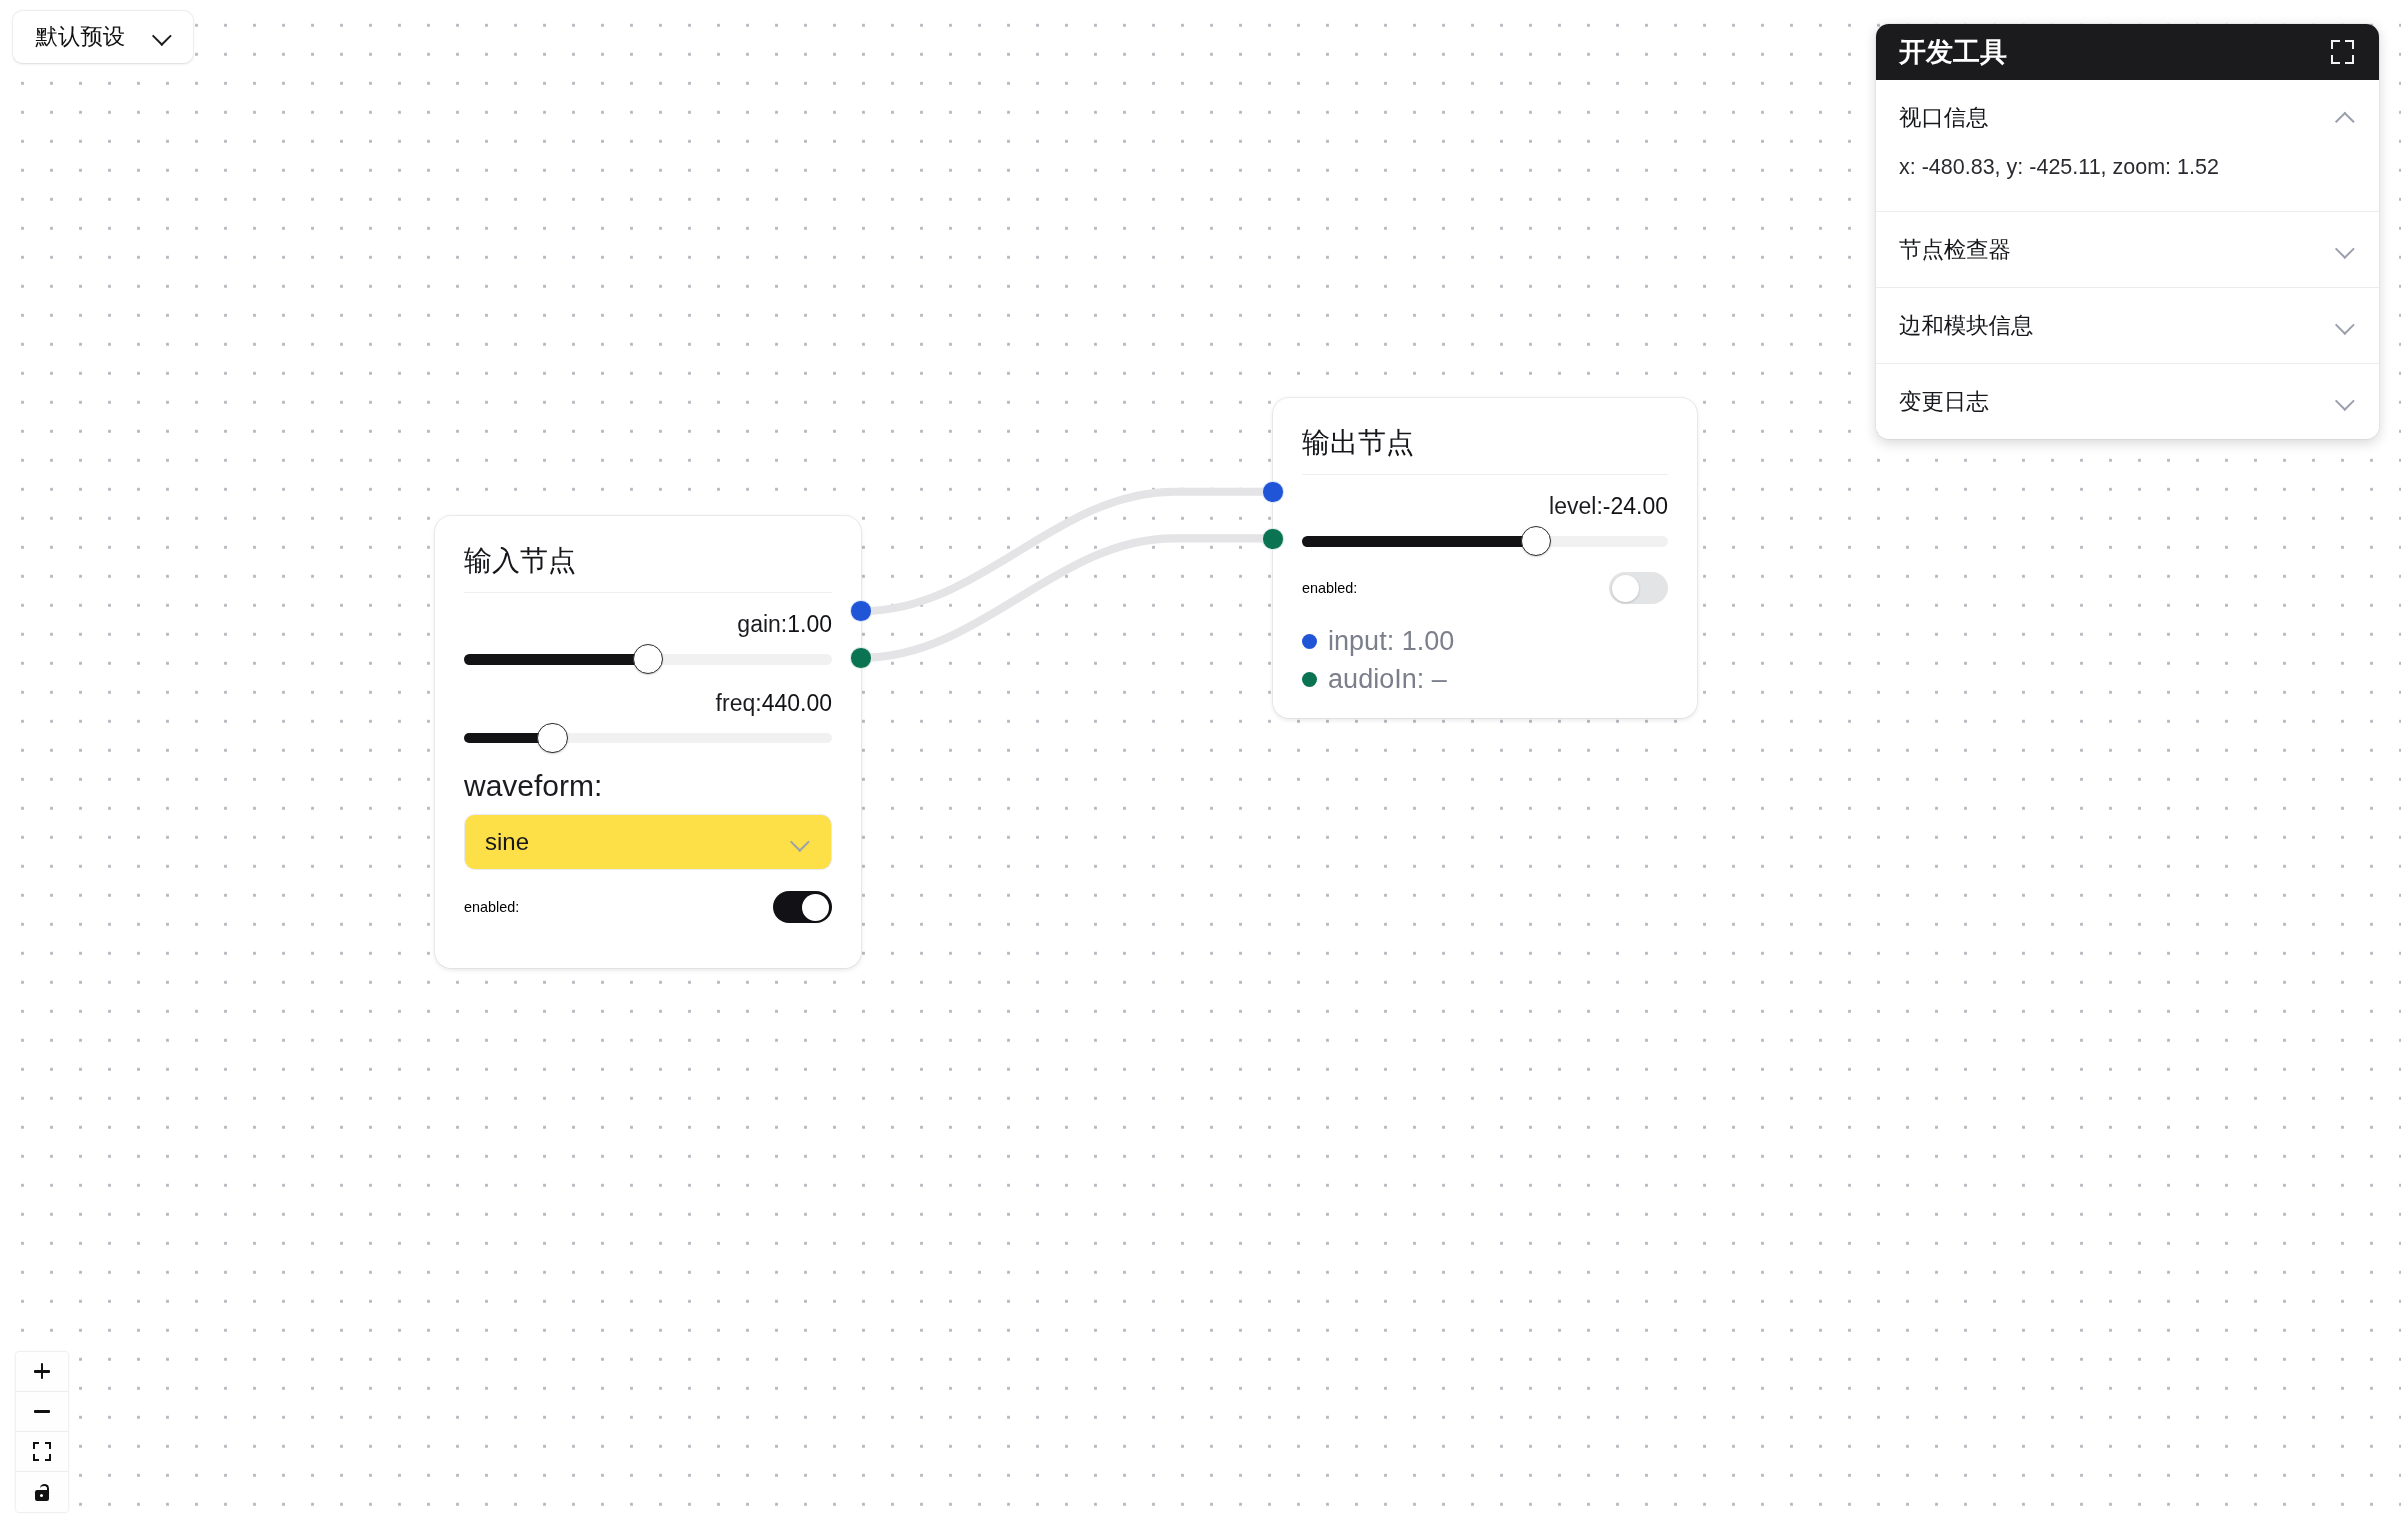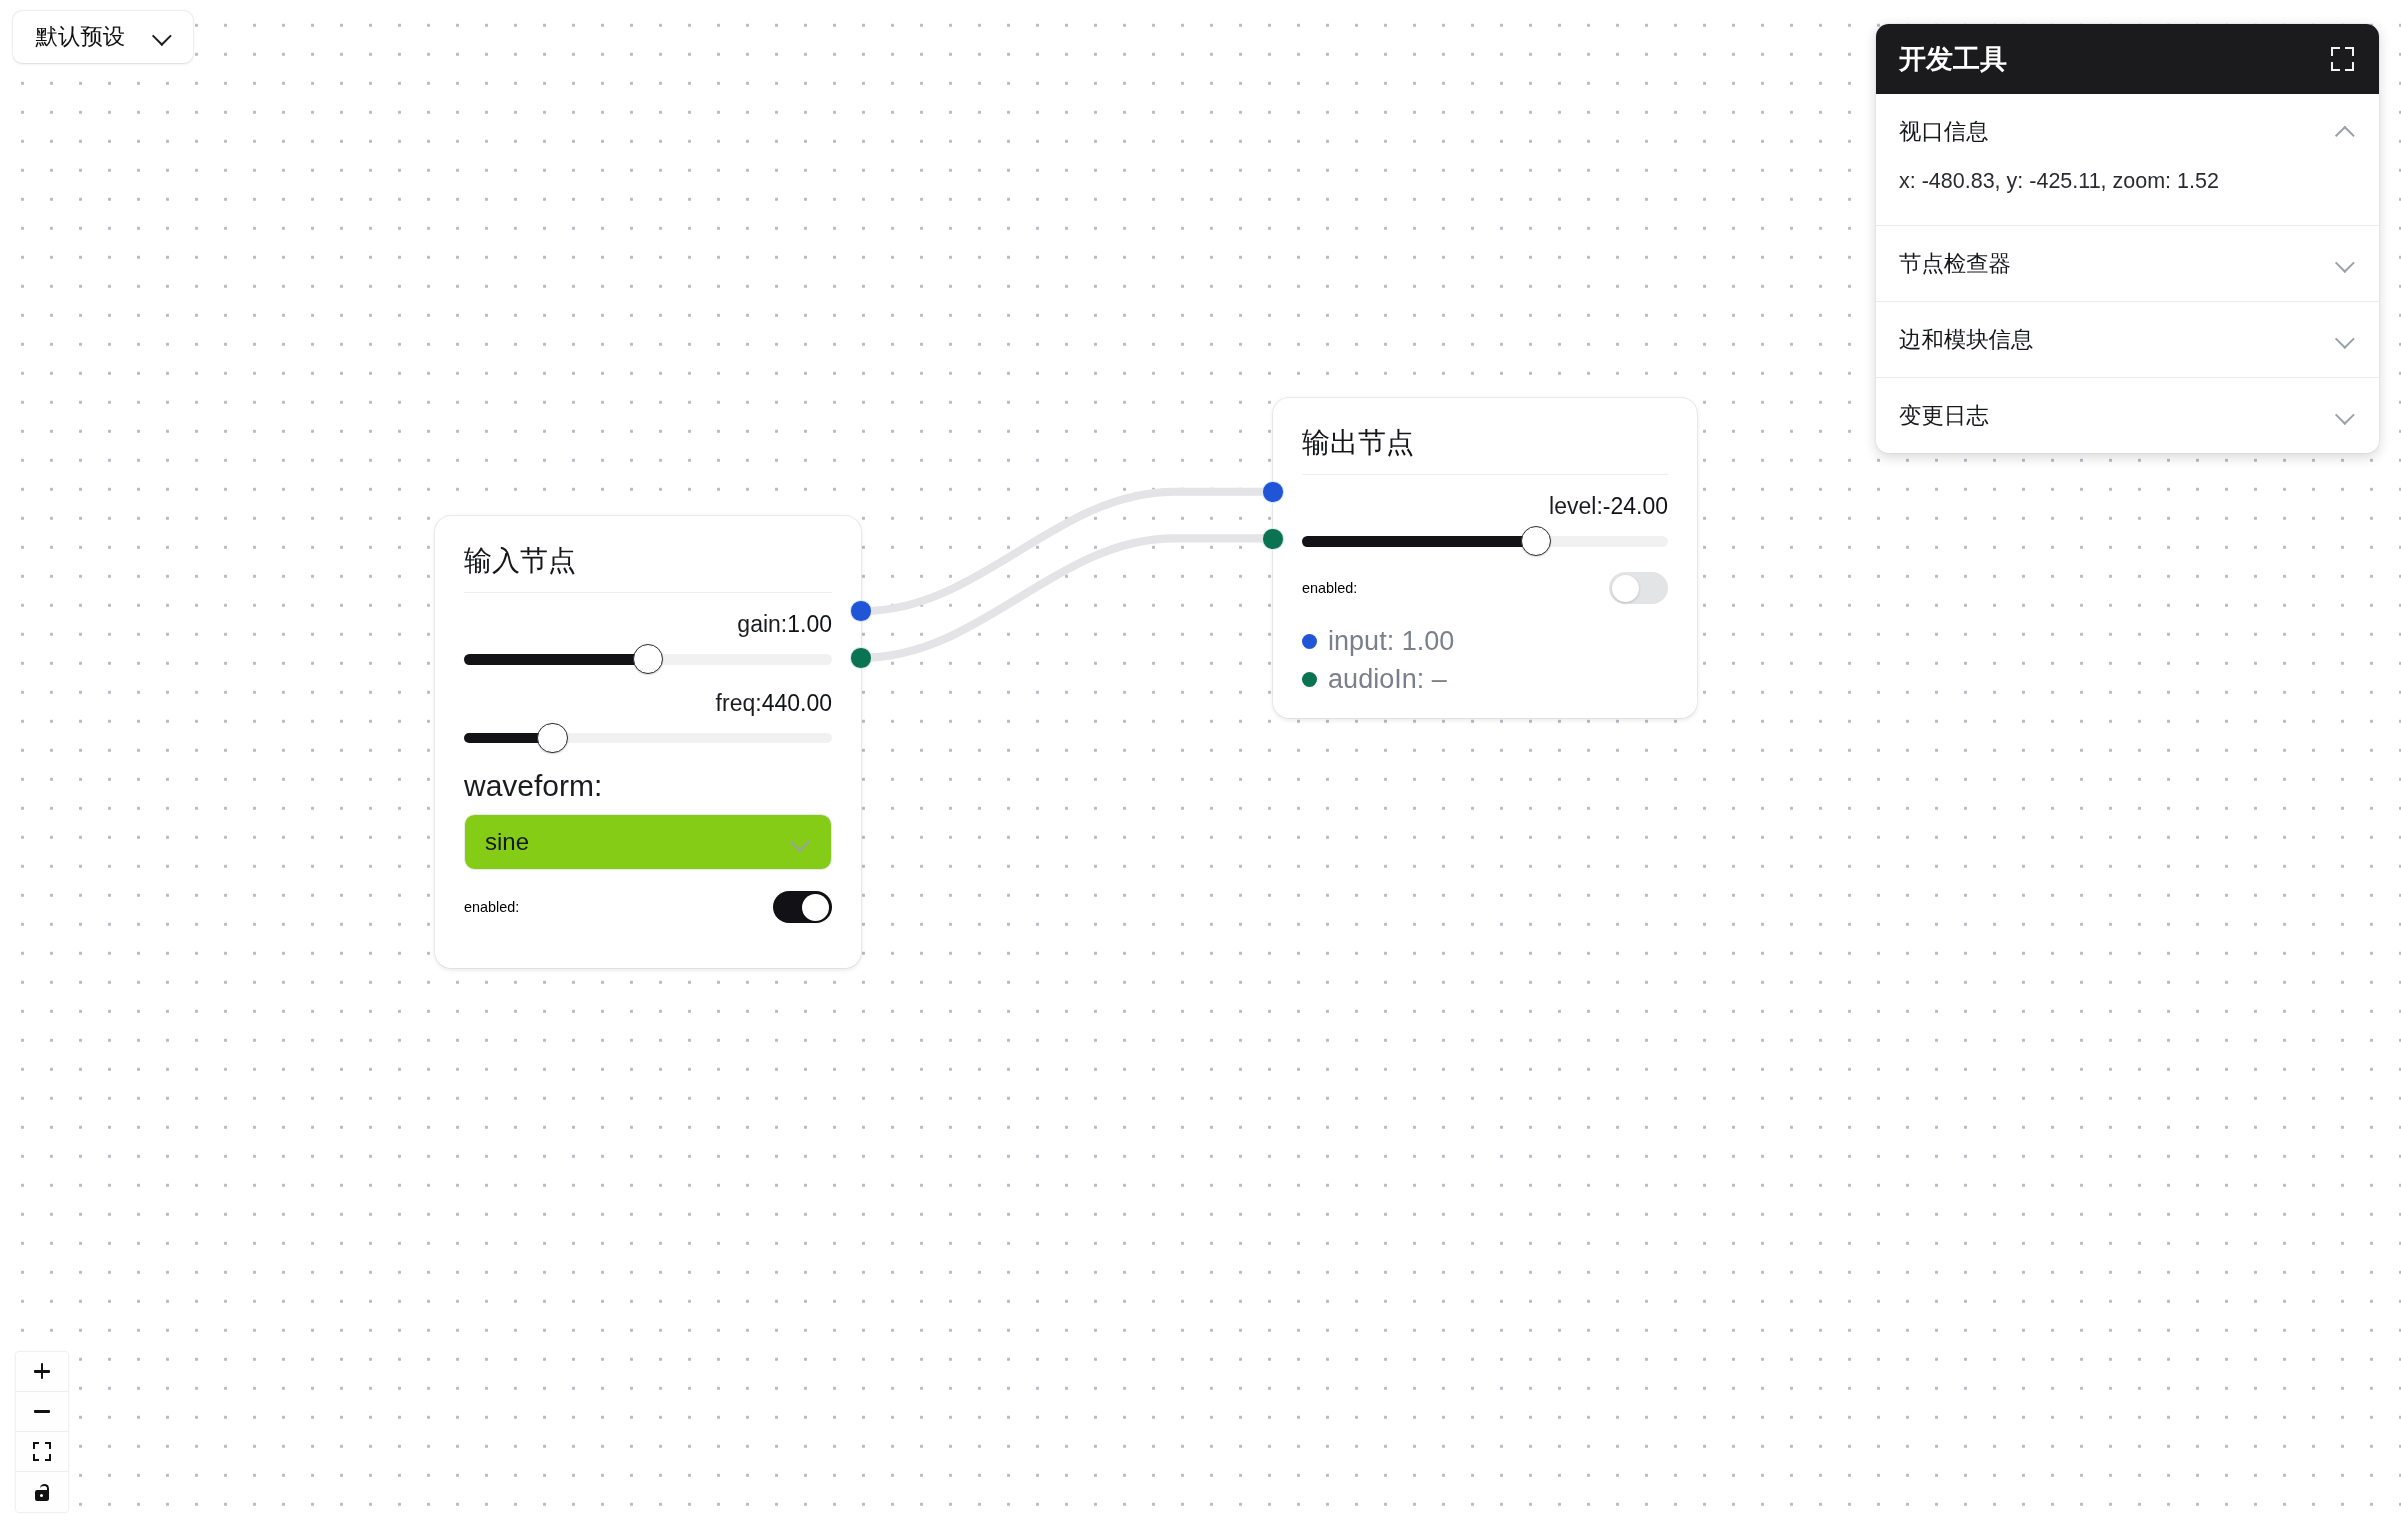--- a/index.html
+++ b/index.html
@@ -129,21 +129,21 @@
     background: #ffffff;
     border: 1.4px solid #2b2c30;
     box-shadow: 0 0.9px 1.8px rgba(0,0,0,.18);
   }
 
   
   .field-label { font-size: 30px; color: #1b1c20; margin-bottom: 10.8px; }
   .select-box {
     height: 56px;
     border-radius: 10.8px;
-    background: #84cc16;
+    background: #fde047;
     border: 0.9px solid #e9eaed;
     display: flex;
     align-items: center;
     justify-content: space-between;
     padding: 0 20px 0 20px;
     cursor: pointer;
     margin-bottom: 21.5px;
   }
   .select-box .val { font-size: 24px; color: #17181c; }
 
@@ -203,21 +203,21 @@
     left: 1876px;
     top: 24px;
     width: 503px;
     border-radius: 12.6px;
     background: #ffffff;
     box-shadow: 0 3.6px 12.6px rgba(0,0,0,.16), 0 0 0 0.9px rgba(0,0,0,.04);
     overflow: hidden;
   }
   #devtools .dt-header {
     background: #1b1b1d;
-    height: 70px;
+    height: 56px;
     display: flex;
     align-items: center;
     justify-content: space-between;
     padding: 0 23px;
   }
   #devtools .dt-title { color: #ffffff; font-size: 27px; font-weight: bold; }
   .collapse-icon { width: 27px; height: 27px; position: relative; cursor: pointer; flex: none; }
   .collapse-icon i {
     position: absolute; width: 9px; height: 9px; border: 2.2px solid #f2f2f3;
   }

